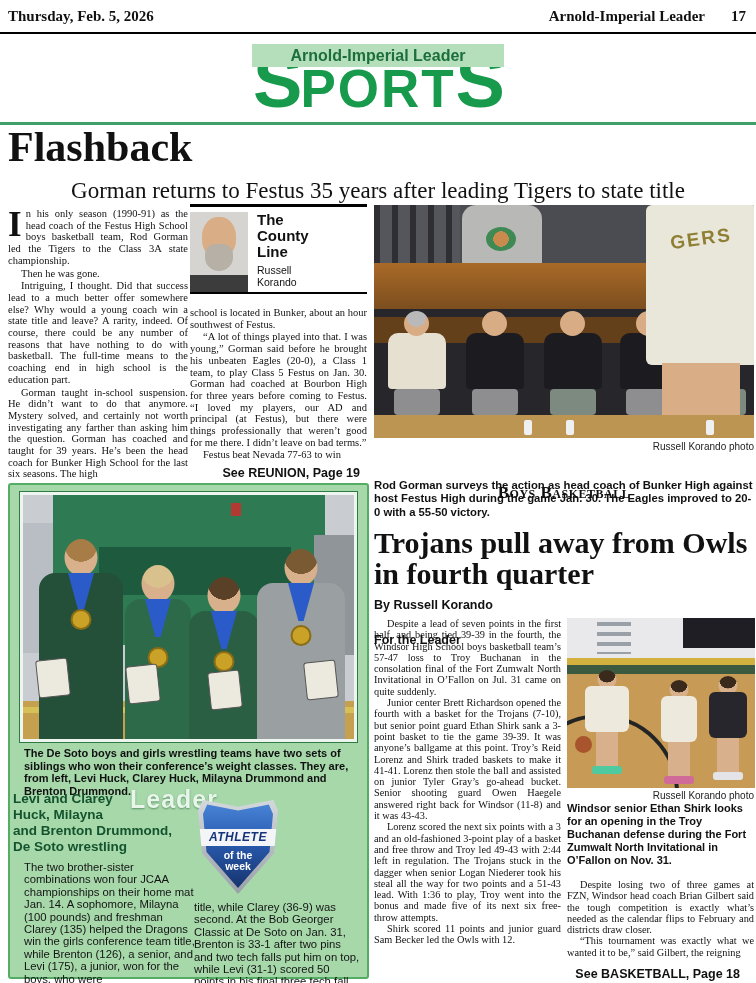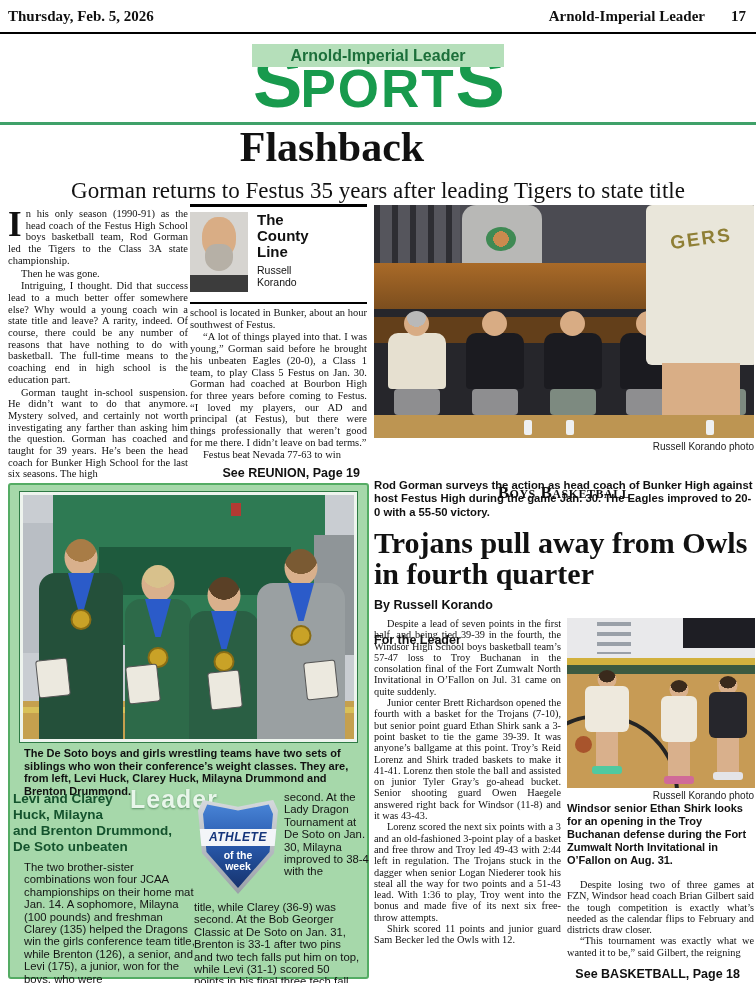--- a/index.html
+++ b/index.html
@@ -18,34 +18,34 @@
   .mast-letters{display:flex;align-items:flex-end;color:#189a4d;
     font-family:"Liberation Sans",sans-serif;font-weight:bold;}
   .mast-s{font-size:74px;line-height:.78;letter-spacing:-2px;}
   .mast-mid{font-size:53px;line-height:.80;letter-spacing:2px;}
   .mast-label{position:absolute;top:-9px;left:50%;transform:translateX(-50%);
     width:252px;height:23px;background:#b5dfba;z-index:2;
     font:bold 16px/23px "Liberation Sans",sans-serif;color:#1c6f3a;text-align:center;}
   .green-rule{top:122px;left:0;width:756px;height:3px;background:#3fa169;}
 
   
-  .fb-head{top:126px;left:0;width:664px;text-align:center;
+  .fb-head{top:126px;left:8px;width:664px;text-align:left;
     font:bold 42px/1 "Liberation Serif",serif;}
   .fb-sub{top:178px;left:0;width:756px;text-align:center;
     font:23px/1.1 "Liberation Serif",serif;}
 
   
   .serifcol p{margin:0 0 1px 0;font:10.5px/11.7px "Liberation Serif",serif;text-align:justify;}
   .ind{text-indent:13px;}
   .dropcap{float:left;font:bold 35px/0.8 "Liberation Serif",serif;padding:3px 4px 0 0;}
   .jumpline{font:bold 12.5px/1 "Liberation Sans",sans-serif;text-align:right;}
 
   
   .cl-box{left:190px;top:204px;width:177px;border-top:3px solid #000;border-bottom:2px solid #000;
-          padding:5px 0 10px 0;}
+          padding:5px 0 0 0;}
   .cl-flex{display:flex;gap:9px;}
   .cl-photo{position:relative;width:58px;height:80px;background:#d6d4d0;overflow:hidden;flex:0 0 auto;}
   .hs-head{position:absolute;left:12px;top:5px;width:34px;height:42px;background:#d9ad85;border-radius:46%;}
   .hs-beard{position:absolute;left:15px;top:32px;width:28px;height:27px;background:#b6b0a6;border-radius:40% 40% 50% 50%;}
   .hs-shirt{position:absolute;bottom:0;left:0;width:100%;height:17px;background:#3c3c3c;}
   .cl-title{font:bold 15px/16px "Liberation Sans",sans-serif;width:66px;}
   .cl-author{font:10.5px/11.5px "Liberation Sans",sans-serif;margin-top:5px;width:60px;}
 
   
   .credit{font:10px/11px "Liberation Sans",sans-serif;text-align:right;color:#222;}
@@ -267,21 +267,21 @@
         <div class="sh-shoes" style="background:#d06a98;"></div>
       </div>
       <div class="sh-player sh-dark" style="left:142px;top:58px;width:38px;height:104px;">
         <div class="sh-head"></div>
         <div class="sh-body"></div>
         <div class="sh-legs"></div>
         <div class="sh-shoes" style="background:#e4e4e8;"></div>
       </div>
     </div>
     <div class="credit" style="margin-top:2px;">Russell Korando photo</div>
-    <div class="caption" style="font-size:11px;line-height:13px;margin-top:1px;">Windsor senior Ethan Shirk looks for an opening in the Troy Buchanan defense during the Fort Zumwalt North Invitational in O’Fallon on Aug. 31.</div>
+    <div class="caption" style="font-size:11px;line-height:13px;margin-top:1px;">Windsor senior Ethan Shirk looks for an opening in the Troy Buchanan defense during the Fort Zumwalt North Invitational in O’Fallon on Nov. 31.</div>
     <div style="height:12px;"></div>
     <p class="ind">Despite losing two of three games at FZN, Windsor head coach Brian Gilbert said the tough competition is exactly what’s needed as the calendar flips to February and districts draw closer.</p>
     <p class="ind">“This tournament was exactly what we wanted it to be,” said Gilbert, the reigning</p>
     <div class="jumpline" style="margin-top:10px;padding-right:14px;">See BASKETBALL, Page 18</div>
   </div>
 
   <div class="abs gbox">
     <div class="wr-frame">
       <div class="wr-crowdL"></div>
       <div class="wr-wall"></div>
@@ -309,29 +309,28 @@
         <div class="wr-rib"></div>
         <div class="wr-medal" style="top:42px;"></div>
         <div class="wr-patch" style="left:48px;top:78px;"></div>
       </div>
     </div>
     <div class="abs gbox-caption">The De Soto boys and girls wrestling teams have two sets of siblings who won their conference’s weight classes. They are, from left, Levi Huck, Clarey Huck, Milayna Drummond and Brenton Drummond.</div>
     <div class="abs gbox-heading">
       <div>Levi and Clarey</div>
       <div>Huck, Milayna</div>
       <div>and Brenton Drummond,</div>
-      <div>De Soto unbeaten</div>
+      <div>De Soto wrestling</div>
     </div>
     <div class="abs gbox-logo">Leader</div>
     <div class="abs badge">
       <div class="badge-inner"></div>
       <div class="badge-band">ATHLETE</div>
       <div class="badge-sub">
         <div>of the</div>
         <div>week</div>
       </div>
     </div>
     <div class="abs gbox-left">The two brother-sister combinations won four JCAA championships on their home mat Jan. 14. A sophomore, Milayna (100 pounds) and freshman Clarey (135) helped the Dragons win the girls conference team title, while Brenton (126), a senior, and Levi (175), a junior, won for the boys, who were</div>
-    <div class="abs gbox-rtop">second. At the Lady Dragon Tournament at De Soto on Jan. 30, Milayna improved to 38-4 with the</div>
     <div class="abs gbox-rbot">title, while Clarey (36-9) was second. At the Bob Georger Classic at De Soto on Jan. 31, Brenton is 33-1 after two pins and two tech falls put him on top, while Levi (31-1) scored 50 points in his final three tech fall wins.</div>
   </div>
 
 </div>
 
 </body></html>

